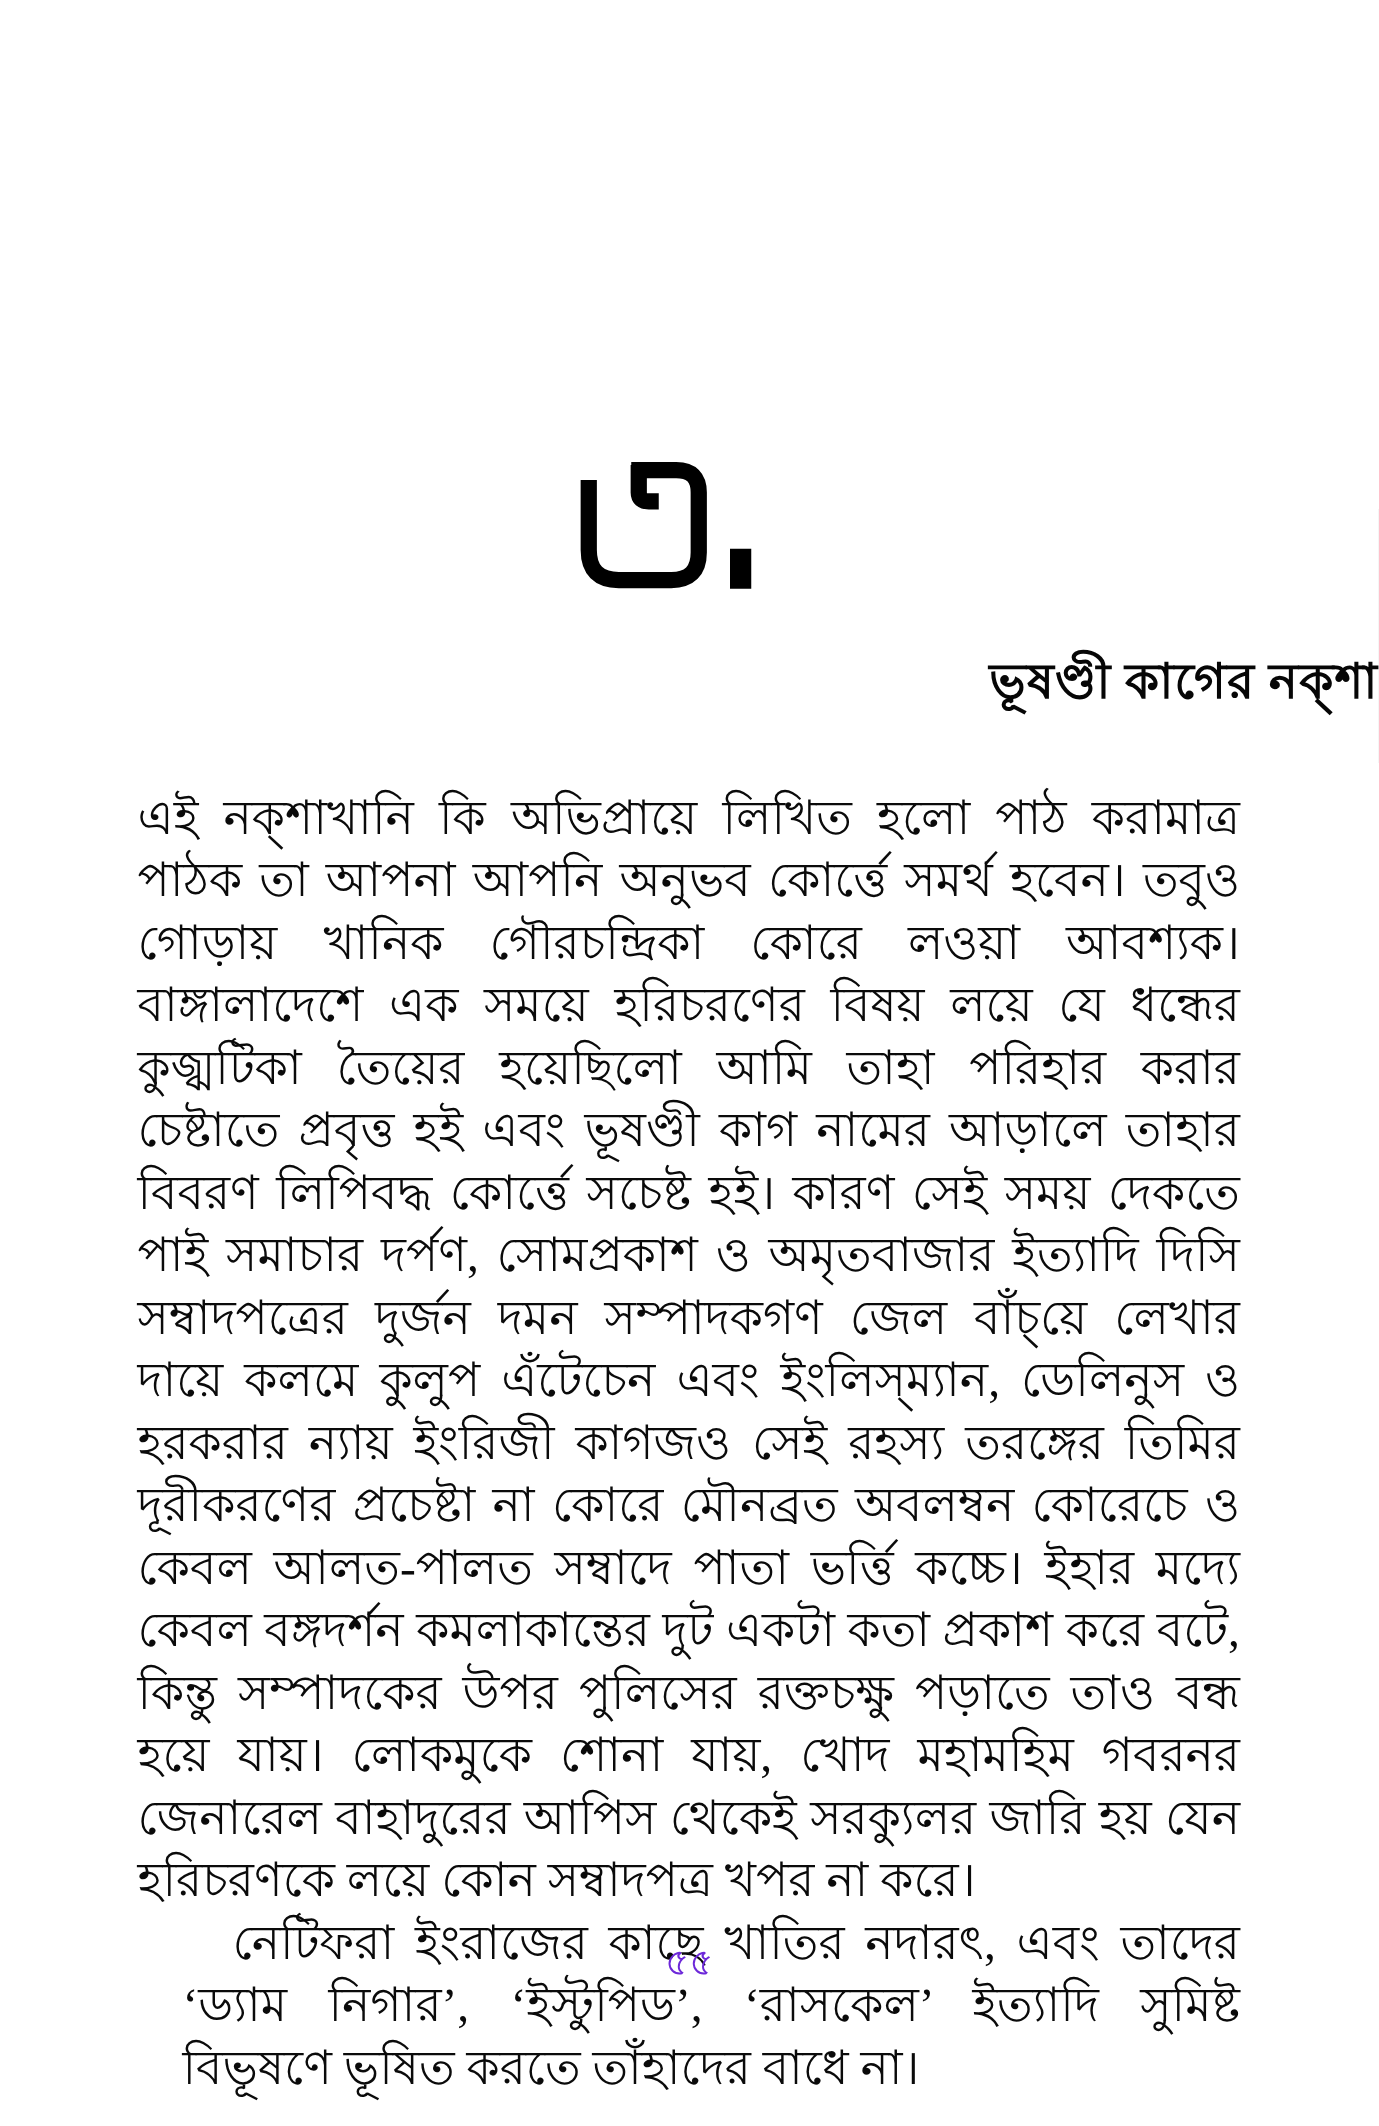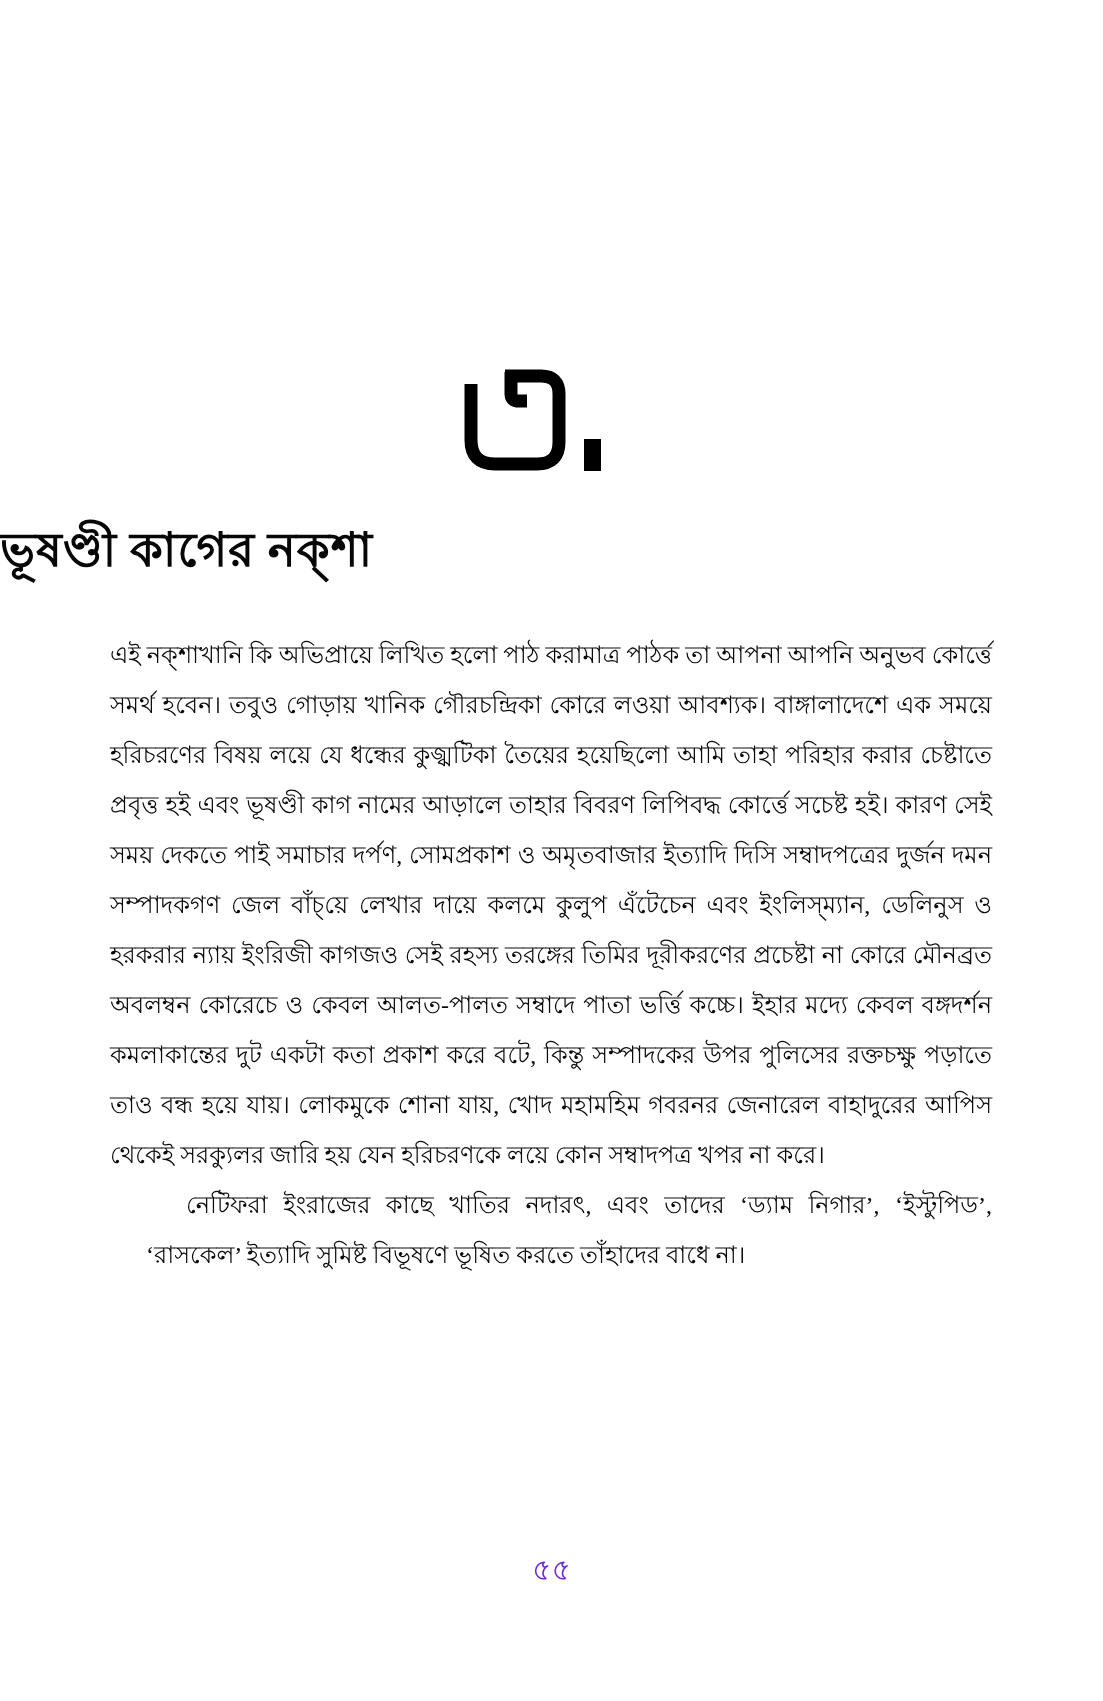--- a/index.html
+++ b/index.html
@@ -27,32 +27,32 @@
     overflow: hidden;
     clip: rect(0 0 0 0);
     white-space: nowrap;
   }
   .chapter-title {
     position: absolute;
     top: 514px;
     left: 0;
     width: 100%;
     margin: 0;
-    text-align: left;
-    font-size: 47px;
+    text-align: right;
+    font-size: 39px;
     font-weight: 600;
     letter-spacing: 1px;
     color: #060606;
   }
   .body-text {
     position: absolute;
     top: 630px;
     left: 110px;
     width: 882px;
-    font-size: 24px;
+    font-size: 38px;
     line-height: 50px;
     text-align: justify;
     color: #0a0a0a;
   }
   .body-text p { margin: 0; }
   .body-text p.indented { text-indent: 40px; margin-left: 36px; }
   .page-number {
     position: absolute;
     top: 1546px;
     left: 0;

